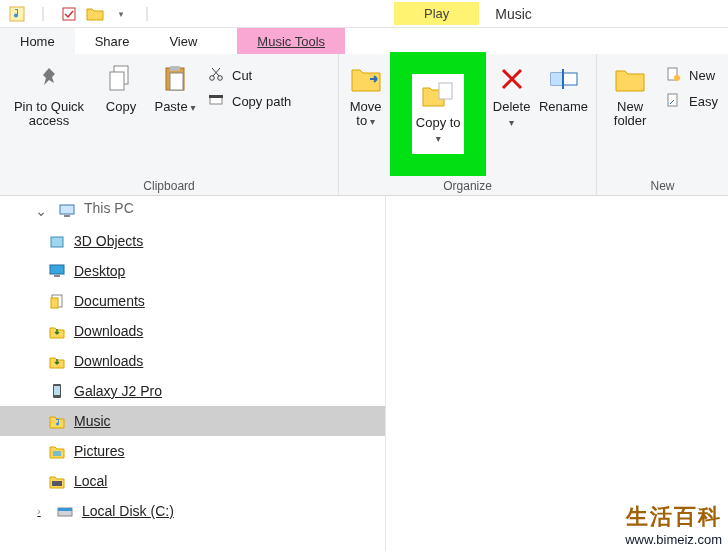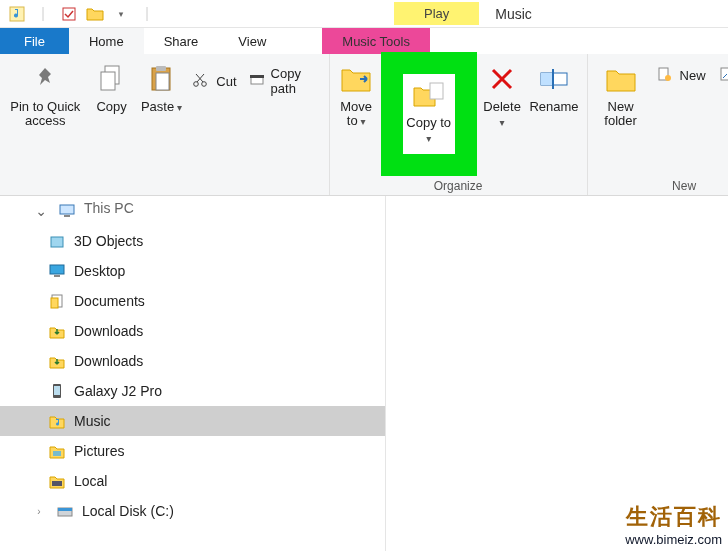--- a/index.html
+++ b/index.html
@@ -10,44 +10,44 @@
     .title-qat { display: flex; align-items: center; gap: 4px; padding: 0 6px; }
     .qat-item { width: 22px; height: 22px; display:flex; align-items:center; justify-content:center; }
     .title-context { margin-left: 230px; background: #fff371; color: #444; padding: 4px 30px; font-size: 13px; }
     .title-window { margin-left: 16px; color: #333; font-size: 14px; }
 
     
     .tab-row { height: 26px; display: flex; align-items: stretch; background: #fff; }
     .tab { padding: 4px 20px; font-size: 13px; background: #fff; cursor: pointer; display:flex; align-items:center; }
     .tab.file { background: #1979ca; color: #fff; padding: 4px 24px; }
     .tab.active { background: #f5f6f7; }
-    .tab.context { background: #ec4899; color: #333; margin-left: 36px; }
+    .tab.context { background: #f9a8d4; color: #333; margin-left: 20px; text-decoration: underline; }
 
     
     .ribbon { height: 142px; background: #f5f6f7; display: flex; border-bottom: 1px solid #d9d9d9; }
     .ribbon-group { display: flex; flex-direction: column; border-right: 1px solid #e1e1e1; padding: 4px 6px 2px 6px; }
     .ribbon-group-body { flex: 1; display: flex; align-items: flex-start; gap: 4px; }
     .ribbon-group-label { text-align: center; font-size: 12px; color: #555; padding-top: 2px; }
 
     .big-btn { display: flex; flex-direction: column; align-items: center; justify-content: center; width: 62px; padding: 4px 2px; text-align: center; font-size: 13px; gap: 4px; cursor: pointer; }
     .big-btn .icon-box { width: 34px; height: 34px; display:flex; align-items:center; justify-content:center; }
     .big-btn .lbl { line-height: 14px; }
 
-    .small-stack { display:flex; flex-direction:row; gap:4px; padding-top:6px; }
+    .small-stack { display:flex; flex-direction:column; gap:4px; padding-top:6px; }
     .small-btn { display:flex; align-items:center; gap:6px; font-size:13px; padding:2px 4px; cursor:pointer; }
     .small-btn .icon-box { width:18px; height:18px; }
 
     .highlight-wrap { background: #00e012; padding: 22px; margin-top: -6px; margin-bottom: -6px;}
     .highlight-wrap .big-btn { background: #fff; padding-bottom: 8px;}
 
     
     .content { display:flex; height: calc(551px - 28px - 26px - 142px); }
     .nav-pane { width: 385px; background: #fff; overflow: hidden; padding-top: 0px; }
     .tree-item { display:flex; align-items:center; height: 30px; padding-left: 26px; gap: 8px; font-size: 14px; cursor:pointer; }
-    .tree-item.lvl1 { padding-left: 48px; }
+    .tree-item.lvl1 { padding-left: 48px; text-decoration: underline; }
     .tree-item.selected { background: #cfcfcf; }
     .tree-item .ticon { width:18px; height:18px; display:flex; align-items:center; justify-content:center; }
     .tree-item.cut { color: #666; }
 
     .file-pane { flex:1; border-left: 1px solid #e5e5e5; background:#fff; }
 
     
     .watermark { position:absolute; right:6px; bottom:4px; text-align:right; }
     .watermark .cn { color:#a16207; font-weight:bold; font-size:22px; letter-spacing:2px; text-shadow:0 0 2px #fff; }
     .watermark .url { color:#0f172a; font-size:13px; }
@@ -88,21 +88,20 @@
         <svg width="4" height="16">
           <line x1="2" y1="1" x2="2" y2="15" stroke="#ccc"></line>
         </svg>
       </div>
   </div>
   <div class="title-context">Play</div>
   <div class="title-window">Music</div>
 </div>
 
 <div class="tab-row">
-  <div class="tab file">File</div>
   <div class="tab active">Home</div>
   <div class="tab">Share</div>
   <div class="tab">View</div>
   <div class="tab context">Music Tools</div>
 </div>
 
 <div class="ribbon">
 
   <div class="ribbon-group" style="width:348px">
     <div class="ribbon-group-body">
@@ -144,20 +143,21 @@
         </div>
         <div class="small-btn">
           <span class="icon-box"><svg width="16" height="16" viewBox="0 0 16 16">
                 <rect x="2" y="5" width="12" height="7" fill="#fff" stroke="#888"></rect>
                 <rect x="1" y="3" width="14" height="3" fill="#444"></rect>
               </svg></span>
           <span>Copy path</span>
         </div>
       </div>
     </div>
+    <div class="ribbon-group-label">Clipboard</div>
   </div>
 
   <div class="ribbon-group" style="width:258px">
     <div class="ribbon-group-body">
       <div class="big-btn" style="width:48px">
         <div class="icon-box">
           <svg width="32" height="30" viewBox="0 0 32 30">
               <path d="M2 6h8l3 3h17v18H2z" fill="#ffd75e" stroke="#d9a400"></path>
               <path d="M20 15h7m0 0l-3-3m3 3l-3 3" stroke="#2a6fb5" stroke-width="2" fill="none"></path>
             </svg>

